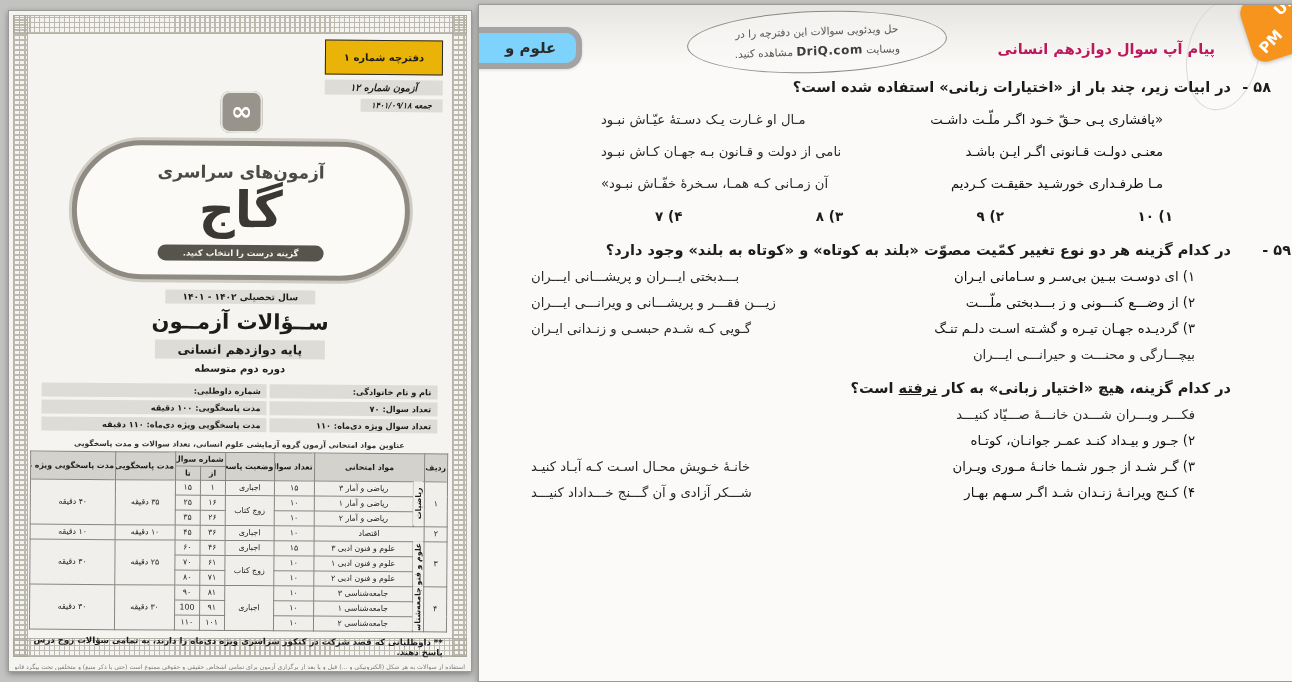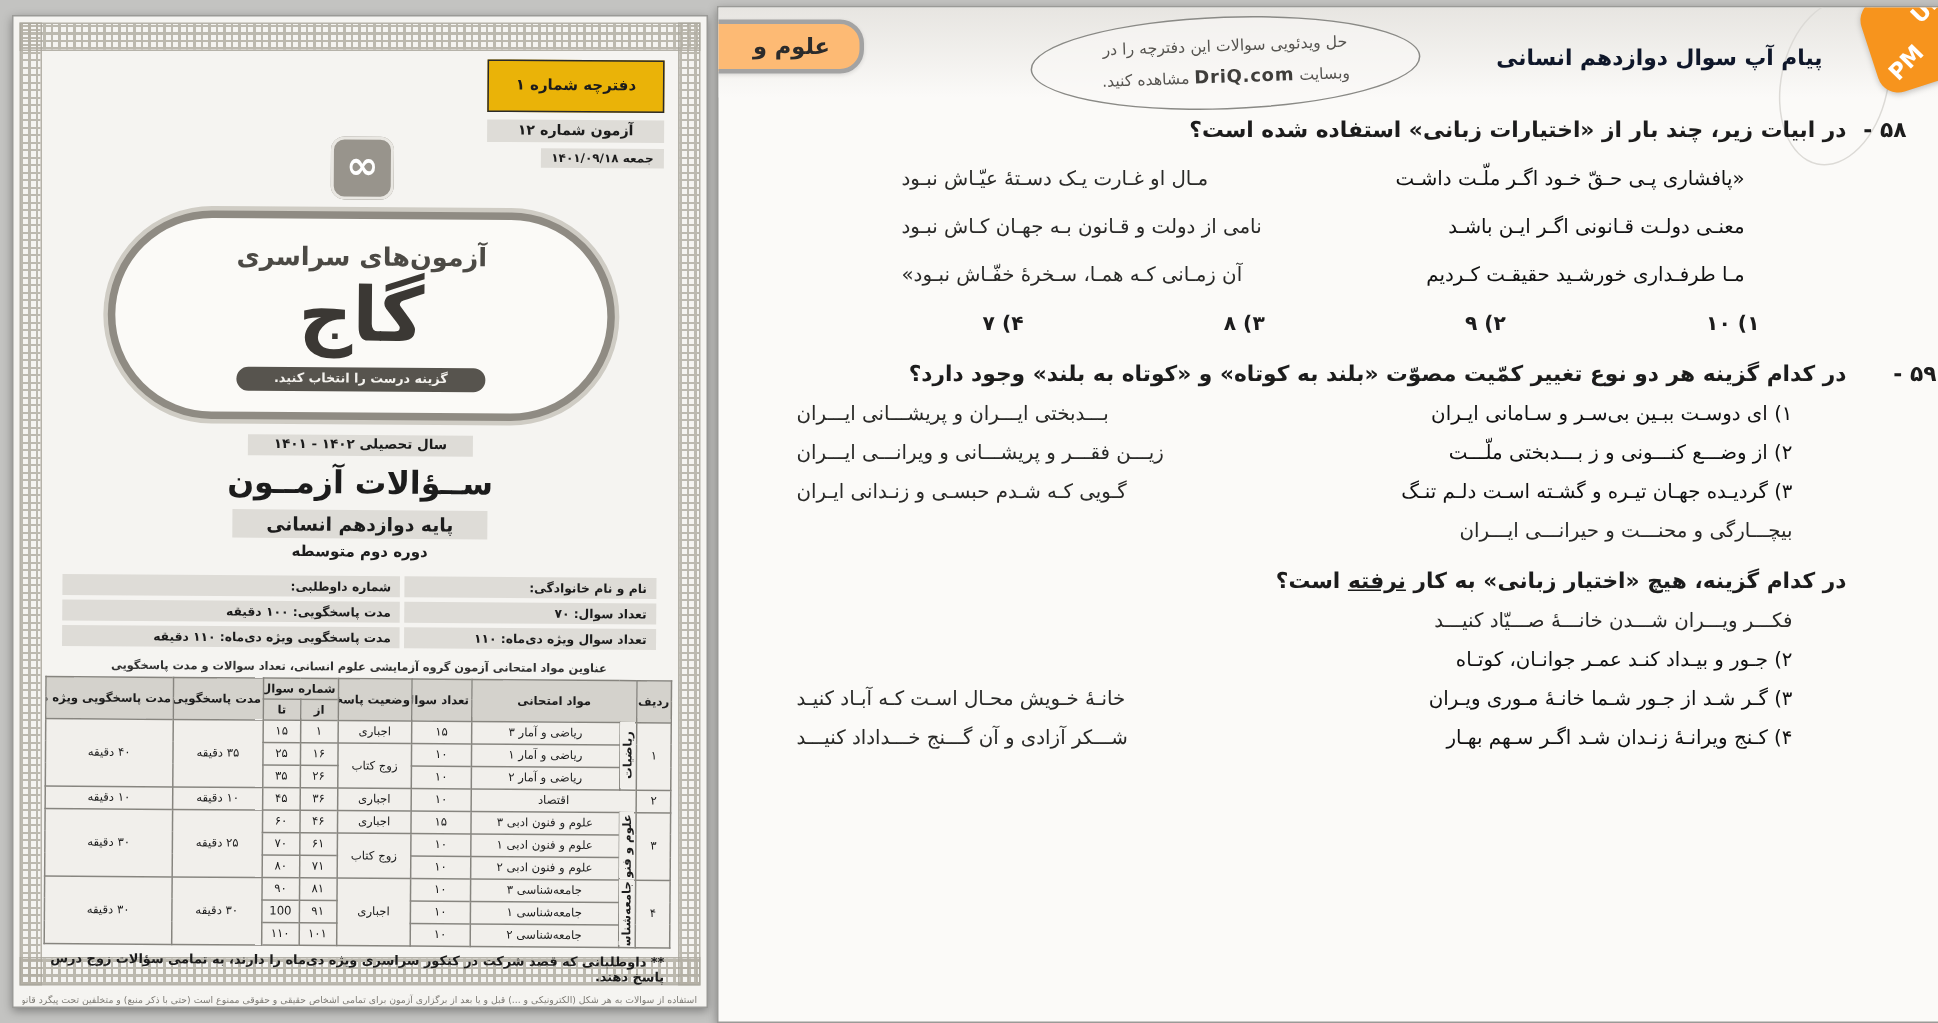--- a/index.html
+++ b/index.html
@@ -23,21 +23,21 @@
       border:1px solid #aaa79d;opacity:.85;}
   .greek-top{left:4px;right:4px;top:4px;height:17px;}
   .greek-bottom{left:4px;right:4px;bottom:14px;height:17px;}
   .greek-left{left:4px;top:4px;bottom:14px;width:13px;}
   .greek-right{right:4px;top:4px;bottom:14px;width:13px;}
 
   .cover-inner{position:absolute;left:22px;right:22px;top:26px;bottom:34px;transform:rotate(.4deg);}
 
   .corner-block{position:absolute;right:8px;top:2px;width:118px;text-align:center;}
   .corner-box{border:1.5px solid #2a2a2a;background:#eab308;font-size:10px;font-weight:bold;padding:11px 4px;margin-bottom:5px;}
-  .corner-line{background:#dedcd7;font-size:9.5px;font-weight:bold;padding:2px 3px;margin-bottom:4px;}
+  .corner-line{background:#dedcd7;font-size:9.5px;font-weight:bold;padding:2px 3px;margin-bottom:4px;font-style:italic;}
   .corner-line.small{font-size:8px;letter-spacing:.5px;margin-left:36px;}
 
   .emblem-wrap{text-align:center;margin-top:54px;}
   .gaj-emblem{display:inline-block;width:42px;height:42px;background:#98948c;border-radius:9px;color:#fff;
     font-size:26px;line-height:40px;font-weight:bold;text-align:center;box-shadow:0 0 0 2px #e9e7e2 inset;}
 
   .gaj-badge{width:300px;margin:8px auto 0;border:5px solid #8f8b83;border-radius:80px;background:#fbfaf7;
     text-align:center;padding:16px 14px 14px;box-shadow:0 0 0 3px #cfccc4;}
   .badge-script{font-size:17px;font-weight:bold;color:#4c4a45;letter-spacing:1px;}
   .badge-name{font-size:50px;font-weight:bold;color:#3b3834;line-height:1.05;margin-top:2px;}
@@ -63,28 +63,28 @@
   td.vlabel{writing-mode:vertical-rl;transform:rotate(180deg);font-size:6.3px;font-weight:bold;padding:0;background:#eceae5;}
   td.subj{text-align:right;padding-right:5px;}
 
   .footnote{font-size:8.6px;font-weight:bold;text-align:right;margin-top:5px;padding-right:4px;}
   .copyright{position:absolute;left:6px;right:6px;bottom:1px;font-size:6.2px;color:#7c7a74;text-align:center;
     white-space:nowrap;overflow:hidden;filter:blur(.2px);}
 
   
   .page-right .topband{position:absolute;left:0;top:0;right:0;height:60px;
      background:linear-gradient(#e7e5e1,#fbfaf8);}
-  .subject-tab{position:absolute;left:-6px;top:8px;background:#fdba74;border:3px solid #a3a3a3;
+  .subject-tab{position:absolute;left:-6px;top:22px;background:#7dd3fc;border:6px solid #a3a3a3;
      border-radius:0 16px 16px 0;padding:6px 20px 6px 26px;font-size:15px;font-weight:bold;color:#2b2b2b;
      box-shadow:0 1px 3px rgba(0,0,0,.12);}
   .stamp{position:absolute;left:208px;top:6px;width:258px;height:60px;border:1.6px solid #8a8a86;
      border-radius:50%;transform:rotate(-2deg);display:flex;flex-direction:column;justify-content:center;
      align-items:center;color:#565450;font-size:10.5px;line-height:1.7;background:rgba(250,249,246,.6);}
   .stamp .site{font-weight:bold;font-size:12px;letter-spacing:.5px;color:#3f3e3b;}
-  .page-header{position:absolute;right:84px;top:26px;font-size:14.5px;font-weight:bold;color:#0f172a;}
+  .page-header{position:absolute;right:84px;top:36px;font-size:14.5px;font-weight:bold;color:#be185d;}
   .pmup-logo{position:absolute;right:-10px;top:-12px;width:64px;height:64px;background:#f7941d;
      border-radius:14px;transform:rotate(-18deg);box-shadow:0 1px 4px rgba(0,0,0,.25);}
   .pmup-logo span{position:absolute;color:#fff;font-weight:bold;font-size:15px;transform:rotate(-28deg);}
   .pmup-logo .t-up{right:7px;top:6px;}
   .pmup-logo .t-pm{left:8px;bottom:9px;}
   .sketch{position:absolute;right:40px;top:-6px;width:70px;height:110px;border:1px solid #dcdad6;
      border-radius:50% 40% 50% 50%;transform:rotate(12deg);}
 
   .qarea{position:absolute;left:26px;right:40px;top:74px;}
   .question{position:relative;margin-bottom:8px;}

